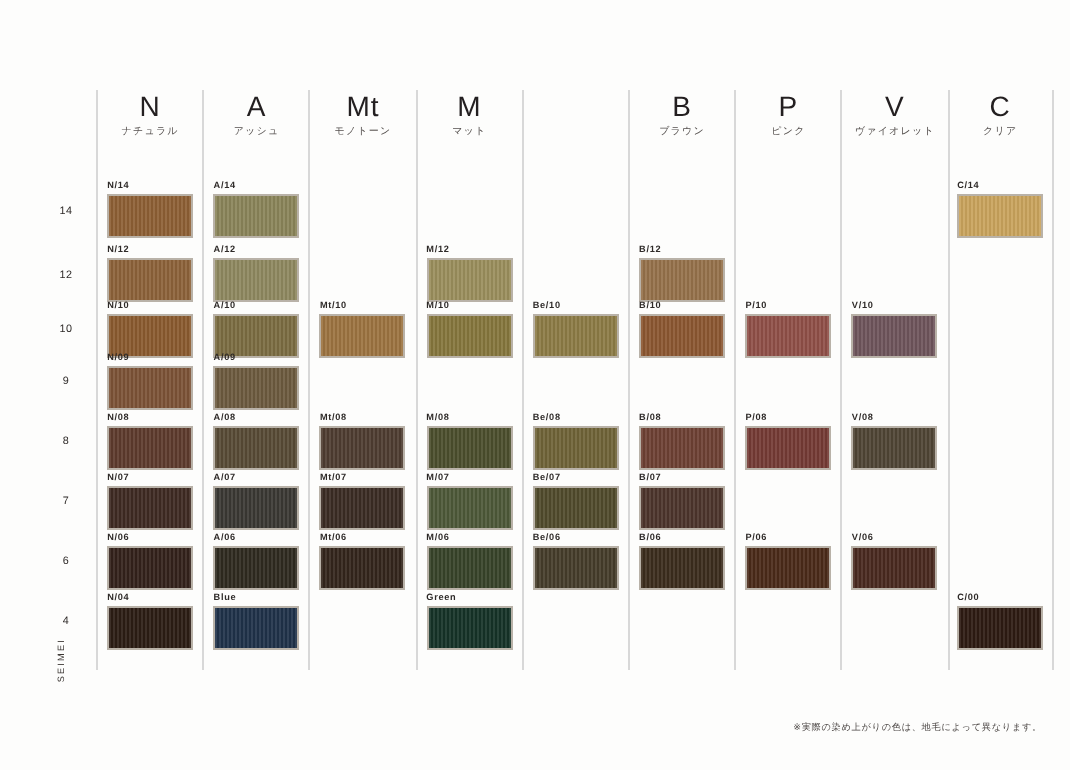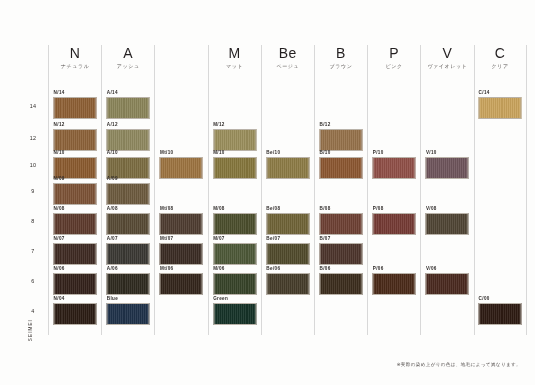--- a/index.html
+++ b/index.html
@@ -213,20 +213,24 @@
         <div class="swatch-wrap" style="top: 220px;">
           <div class="swatch-label">A/06</div>
           <div class="swatch" style="background: rgb(46, 42, 31);"></div>
         </div>
         <div class="swatch-wrap" style="top: 250px;">
           <div class="swatch-label">Blue</div>
           <div class="swatch" style="background: rgb(31, 49, 73);"></div>
         </div>
       </div>
       <div class="col">
+        <div class="col-head">
+          <div class="col-code">Mt</div>
+          <div class="col-kana">モノトーン</div>
+        </div>
         <div class="swatch-wrap" style="top: 104px;">
           <div class="swatch-label">Mt/10</div>
           <div class="swatch" style="background: rgb(156, 115, 64);"></div>
         </div>
         <div class="swatch-wrap" style="top: 160px;">
           <div class="swatch-label">Mt/08</div>
           <div class="swatch" style="background: rgb(78, 60, 48);"></div>
         </div>
         <div class="swatch-wrap" style="top: 190px;">
           <div class="swatch-label">Mt/07</div>
@@ -261,24 +265,20 @@
         <div class="swatch-wrap" style="top: 220px;">
           <div class="swatch-label">M/06</div>
           <div class="swatch" style="background: rgb(55, 67, 41);"></div>
         </div>
         <div class="swatch-wrap" style="top: 250px;">
           <div class="swatch-label">Green</div>
           <div class="swatch" style="background: rgb(21, 50, 39);"></div>
         </div>
       </div>
       <div class="col">
-        <div class="col-head">
-          <div class="col-code">Be</div>
-          <div class="col-kana">ベージュ</div>
-        </div>
         <div class="swatch-wrap" style="top: 104px;">
           <div class="swatch-label">Be/10</div>
           <div class="swatch" style="background: rgb(140, 123, 69);"></div>
         </div>
         <div class="swatch-wrap" style="top: 160px;">
           <div class="swatch-label">Be/08</div>
           <div class="swatch" style="background: rgb(111, 99, 55);"></div>
         </div>
         <div class="swatch-wrap" style="top: 190px;">
           <div class="swatch-label">Be/07</div>

